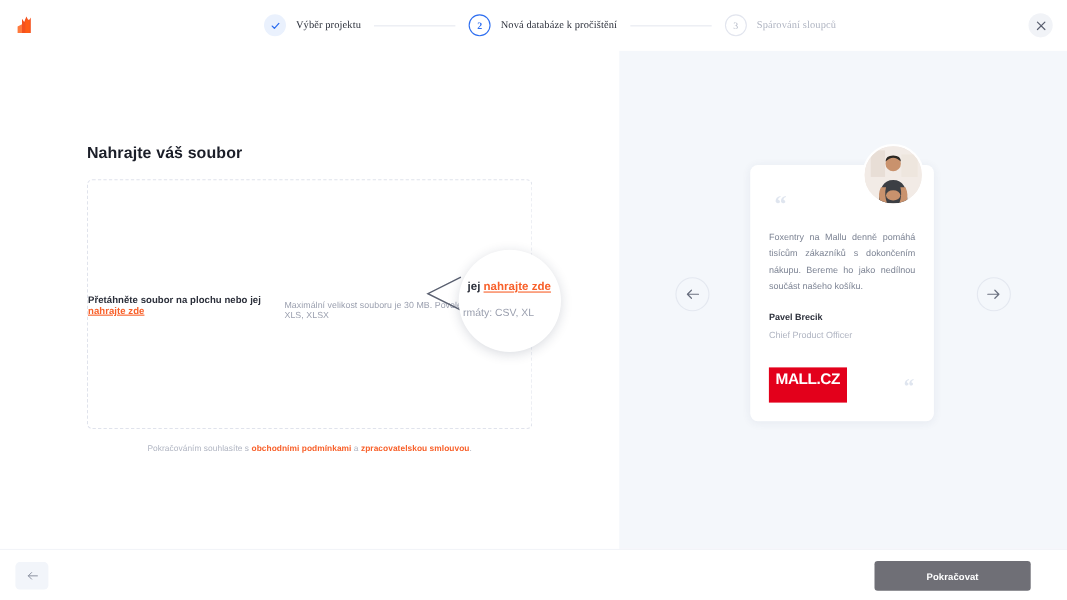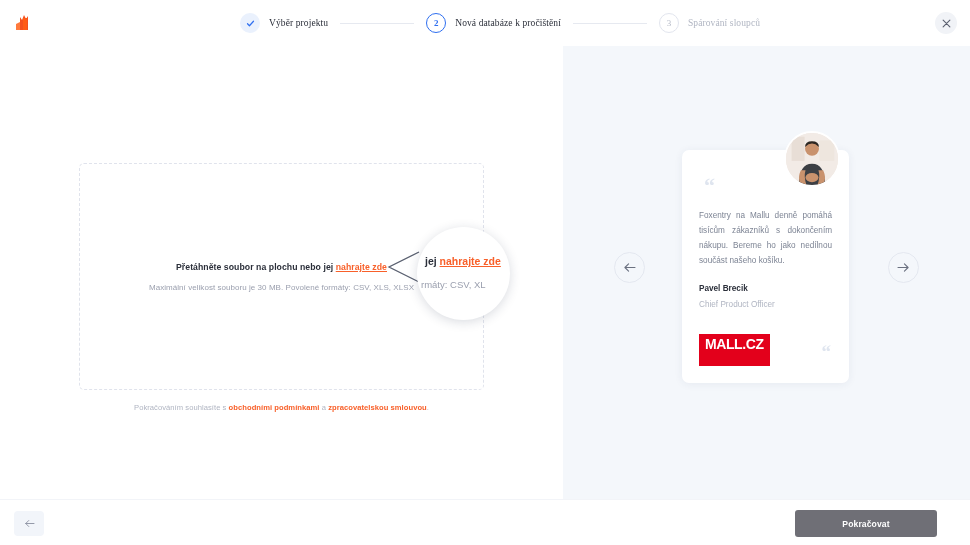--- a/index.html
+++ b/index.html
@@ -107,23 +107,23 @@
     letter-spacing: .1px;
   }
   .dropzone {
     position: absolute;
     left: 79px; top: 117px;
     width: 405px; height: 227px;
     border: 1px dashed #e0e3ec;
     border-radius: 5px;
     background: #ffffff;
     display: flex;
-    flex-direction: column;
+    flex-direction: row;
     align-items: center;
-    justify-content: center;
+    justify-content: flex-start;
     cursor: pointer;
   }
   .dz-main {
     font-size: 8.7px;
     font-weight: 700;
     color: #2b2f3a;
     letter-spacing: .05px;
   }
   .dz-link {
     color: #f8602a;
@@ -347,20 +347,21 @@
 
     <div class="close-btn">
       <svg viewBox="0 0 12 12" xmlns="http://www.w3.org/2000/svg">
         <path d="M1.5 1.5 L10.5 10.5 M10.5 1.5 L1.5 10.5" stroke="#5b6070" stroke-width="1.5" stroke-linecap="round"></path>
       </svg>
     </div>
   </div>
 
   <div class="main-left">
 
+    <div class="page-title">Nahrajte váš soubor</div>
 
     <div class="dropzone">
       <div class="dz-main">
         <span>Přetáhněte soubor na plochu nebo jej </span><span class="dz-link">nahrajte zde</span>
       </div>
       <div class="dz-sub">Maximální velikost souboru je 30 MB. Povolené formáty: CSV, XLS, XLSX</div>
     </div>
 
     <div class="terms">
       <span>Pokračováním souhlasíte s </span><a>obchodními podmínkami</a><span> a </span><a>zpracovatelskou smlouvou</a><span>.</span>

